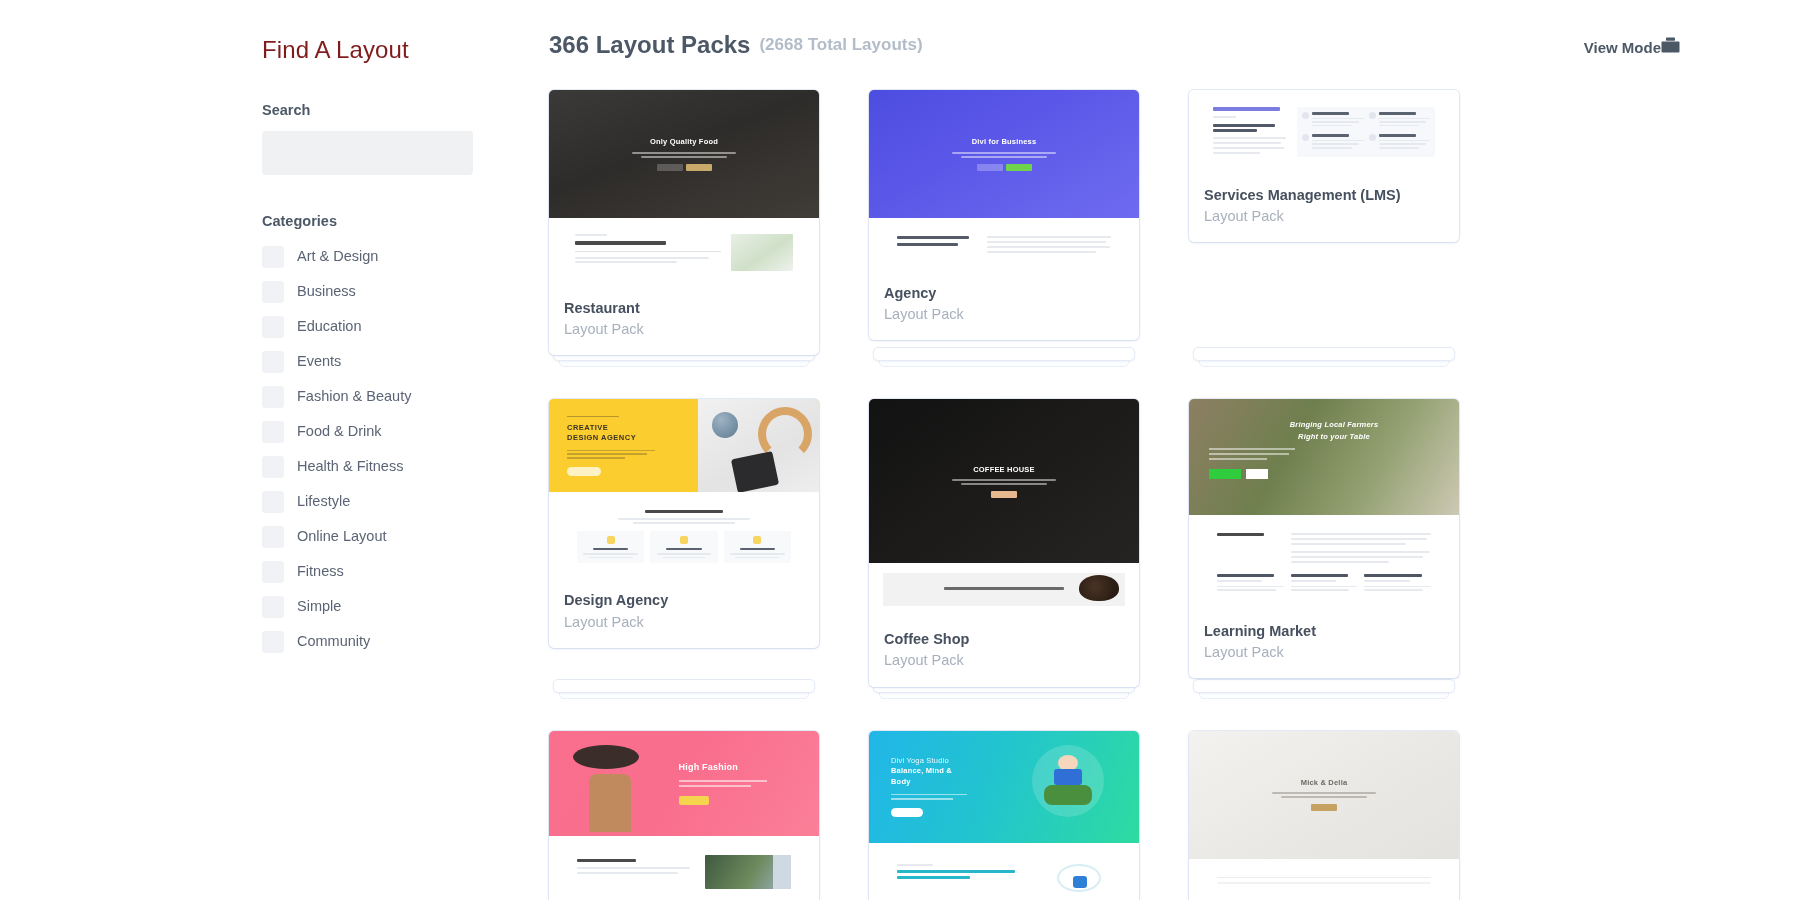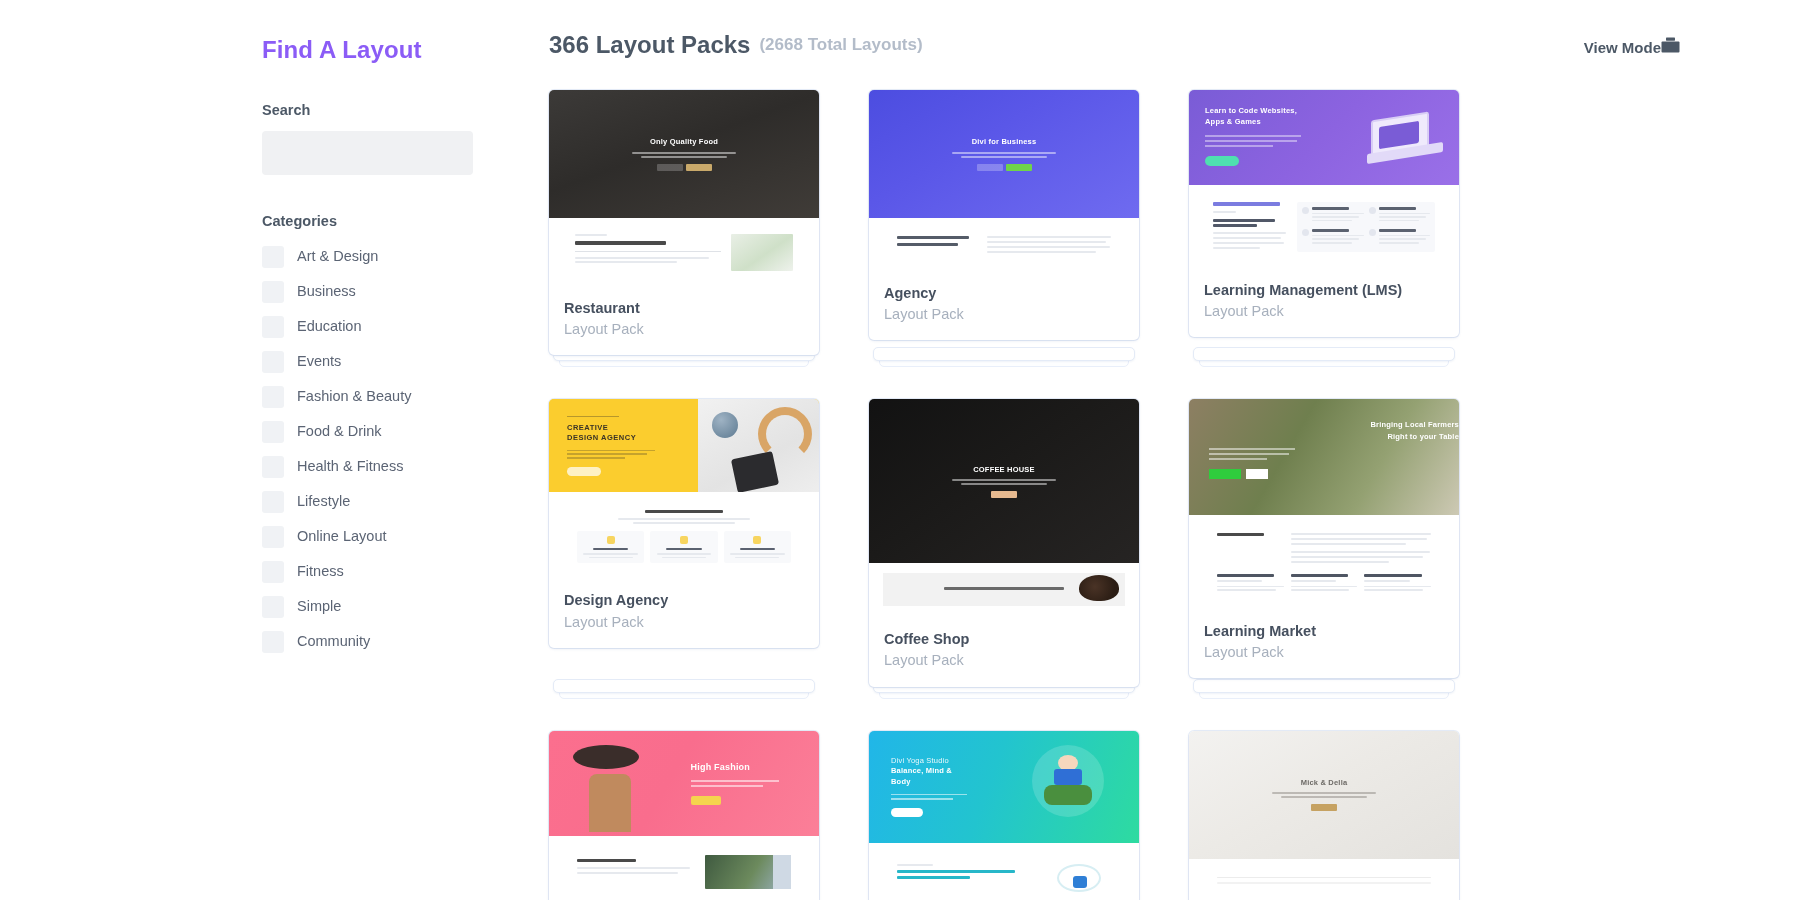--- a/index.html
+++ b/index.html
@@ -21,22 +21,22 @@
 
   
   .sidebar {
     width: 277px;
     margin-left: 262px;
     flex: 0 0 277px;
     padding-top: 14px;
   }
   .sidebar-title {
     font-size: 24px;
-    font-weight: 700;
-    color: #8b5cf6;
+    font-weight: 400;
+    color: #7f1d1d;
     letter-spacing: 0.1px;
     margin-bottom: 38px;
   }
   .field-label {
     font-size: 14.5px;
     font-weight: 600;
     color: #4c5866;
     margin-bottom: 13px;
   }
   .search-input {
@@ -358,36 +358,20 @@
               <div class="meta-title">Agency</div>
               <div class="meta-sub">Layout Pack</div>
             </div>
           </div>
         </div>
         <div class="card-wrap">
           <div class="stack2"></div>
           <div class="stack1"></div>
           <div class="card">
             <div class="thumb">
-              <div class="hero" style="height:95px;background:linear-gradient(135deg,#7a5cd6 0%,#8c63e0 50%,#9a70e8 100%);">
-                <div style="position:absolute;inset:0;padding:15px 0 0 16px;">
-                  <div class="hero-title" style="text-align:left;line-height:1.5;">Learn to Code Websites,<br>Apps &amp; Games</div>
-                  <div style="margin-top:7px;">
-                    <div style="height:2px;width:96px;background:rgba(255,255,255,.42);margin-bottom:3px;"></div>
-                    <div style="height:2px;width:92px;background:rgba(255,255,255,.42);margin-bottom:3px;"></div>
-                    <div style="height:2px;width:68px;background:rgba(255,255,255,.42);"></div>
-                  </div>
-                  <div style="margin-top:9px;width:34px;height:10px;border-radius:6px;background:#4fe0b0;"></div>
-                  <div style="position:absolute;right:8px;top:22px;width:86px;height:56px;">
-                    <div style="position:absolute;left:6px;top:4px;width:58px;height:36px;background:#efeafc;border:2px solid #d8cdf5;border-radius:3px;transform:skewY(-9deg);"></div>
-                    <div style="position:absolute;left:14px;top:12px;width:40px;height:22px;background:#7a5cd6;border-radius:2px;transform:skewY(-9deg);"></div>
-                    <div style="position:absolute;left:2px;top:36px;width:76px;height:10px;background:#e2daf8;border-radius:2px;transform:skewY(-9deg);"></div>
-                  </div>
-                </div>
-              </div>
               <div class="prev">
                 <div style="display:flex;gap:8px;padding:7px 10px 5px;">
                   <div style="flex:0 0 76px;">
                     <div style="height:3.5px;width:88%;background:#7b7ce0;border-radius:1px;margin-bottom:5px;"></div>
                     <div class="ln" style="width:30%;height:2px;margin-bottom:6px;"></div>
                     <div style="height:3px;width:82%;background:#515868;border-radius:1px;margin-bottom:2px;"></div>
                     <div style="height:3px;width:58%;background:#515868;border-radius:1px;margin-bottom:5px;"></div>
                     <div class="ln" style="width:96%;height:2px;margin-bottom:3px;"></div>
                     <div class="ln" style="width:90%;height:2px;margin-bottom:3px;"></div>
                     <div class="ln" style="width:94%;height:2px;margin-bottom:3px;"></div>
@@ -428,21 +412,21 @@
                         <div class="ln" style="width:100%;height:1.6px;margin-bottom:2px;"></div>
                         <div class="ln" style="width:92%;height:1.6px;margin-bottom:2px;"></div>
                         <div class="ln" style="width:78%;height:1.6px;margin-bottom:3px;"></div>
                       </div>
                     </div>
                   </div>
                 </div>
               </div>
             </div>
             <div class="meta">
-              <div class="meta-title">Learning Management (LMS)</div>
+              <div class="meta-title">Services Management (LMS)</div>
               <div class="meta-sub">Layout Pack</div>
             </div>
           </div>
         </div>
         <div class="card-wrap">
           <div class="stack2"></div>
           <div class="stack1"></div>
           <div class="card">
             <div class="thumb">
               <div class="hero" style="height:93px;background:#fbcd2e;">
@@ -526,21 +510,21 @@
             </div>
           </div>
         </div>
         <div class="card-wrap">
           <div class="stack2"></div>
           <div class="stack1"></div>
           <div class="card">
             <div class="thumb">
               <div class="hero" style="height:116px;background:linear-gradient(120deg,#8d7f63 0%,#6f7f4e 38%,#94a172 68%,#cdc9b4 100%);">
                 <div style="position:absolute;inset:0;padding:20px 0 0 20px;">
-                  <div class="hero-title" style="text-align:right;line-height:1.5;">Bringing Local Farmers<br>Right to your Table</div>
+                  <div class="hero-title" style="text-align:center;line-height:1.5;font-style:italic;">Bringing Local Farmers<br>Right to your Table</div>
                   <div style="margin-top:6px;">
                     <div style="height:2px;width:86px;background:rgba(255,255,255,.5);margin-bottom:3px;"></div>
                     <div style="height:2px;width:80px;background:rgba(255,255,255,.5);margin-bottom:3px;"></div>
                     <div style="height:2px;width:58px;background:rgba(255,255,255,.5);"></div>
                   </div>
                   <div style="margin-top:9px;display:flex;gap:5px;">
                     <div style="width:32px;height:10px;background:#2fcc3d;"></div>
                     <div style="width:22px;height:10px;background:#ffffff;"></div>
                   </div>
                 </div>
@@ -591,21 +575,21 @@
         </div>
         <div class="card-wrap">
           <div class="card">
             <div class="thumb">
               <div class="hero" style="height:105px;background:linear-gradient(120deg,#fb6f8e 0%,#f96d8d 45%,#fb7f98 100%);">
                 <div style="position:absolute;inset:0;display:flex;align-items:center;">
                   <div style="flex:0 0 48%;position:relative;height:100%;">
                     <div style="position:absolute;left:24px;top:14px;width:66px;height:24px;background:#3a2d2a;border-radius:50%;"></div>
                     <div style="position:absolute;left:40px;bottom:4px;width:42px;height:58px;background:#c08a5e;border-radius:8px 8px 0 0;"></div>
                   </div>
-                  <div style="flex:1;padding-right:18px;margin-left:12px;">
+                  <div style="flex:1;padding-right:18px;">
                     <div class="hero-title" style="text-align:left;font-size:9px;">High Fashion</div>
                     <div style="margin-top:7px;">
                       <div style="height:1.8px;width:88px;background:rgba(255,255,255,.55);margin-bottom:3px;"></div>
                       <div style="height:1.8px;width:72px;background:rgba(255,255,255,.55);"></div>
                     </div>
                     <div style="margin-top:9px;width:30px;height:9px;border-radius:2px;background:#f5d44e;"></div>
                   </div>
                 </div>
               </div>
               <div class="prev">

